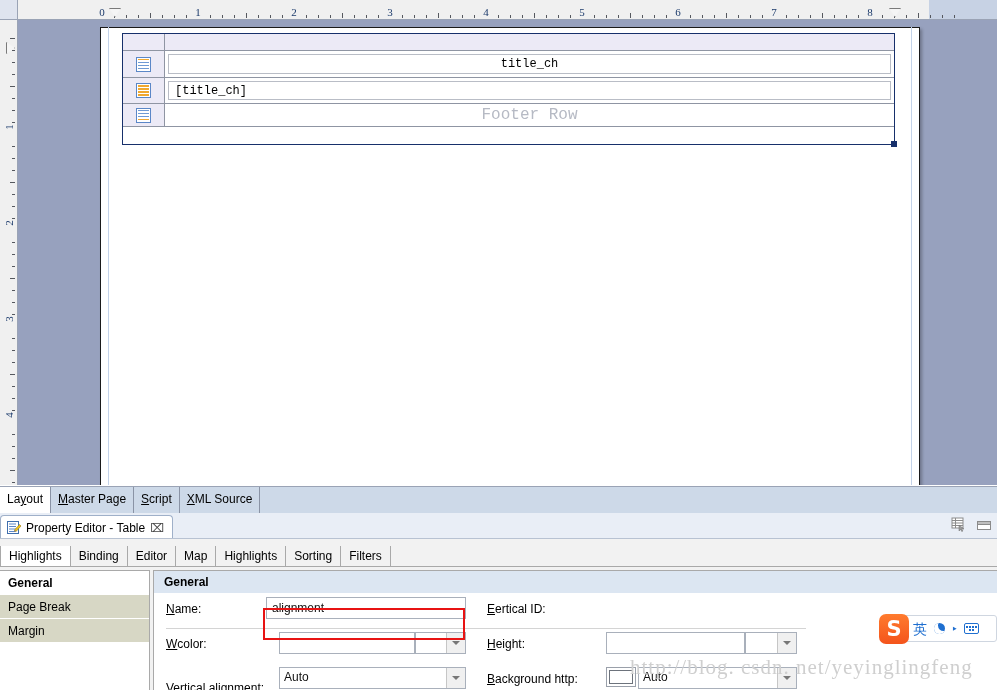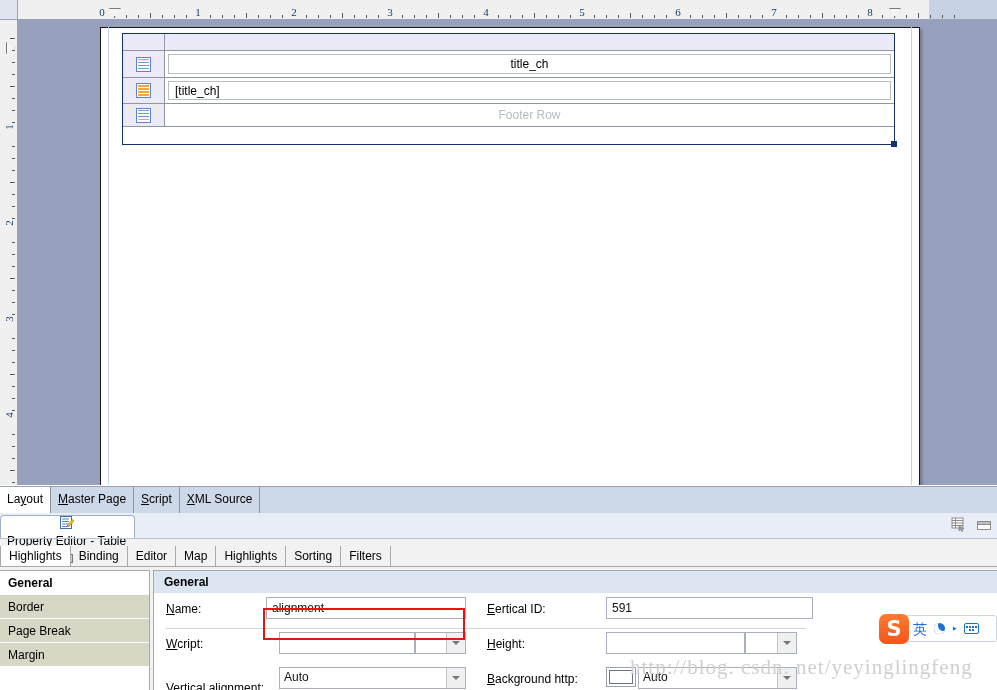--- a/index.html
+++ b/index.html
@@ -66,21 +66,21 @@
     background:#ffffff;border:1px solid #1a1a1a;box-sizing:border-box;
     box-shadow:2px 2px 3px rgba(0,0,0,.28);
   }
   #page-margin-guide{
     position:absolute;left:90px;top:7px;width:804px;height:465px;
     border-left:1px solid #c3d2e8;border-right:1px solid #c3d2e8;
     box-sizing:border-box;pointer-events:none;
   }
   
   #table-widget{
-    position:absolute;left:104px;top:13px;width:773px;height:112px;
+    position:absolute;left:104px;top:13px;width:773px;height:112px;font-family:Liberation Mono, monospace;
   }
   #table-select-border{
     position:absolute;left:104px;top:13px;width:773px;height:112px;
     border:1px solid #17306b;box-sizing:border-box;pointer-events:none;
   }
   .resize-handle{
     position:absolute;width:6px;height:6px;background:#17306b;
   }
   .colhdr-band{
     position:absolute;left:42px;top:0;right:0;height:18px;
@@ -108,21 +108,21 @@
     border:1px solid #8f95a3;border-top:none;box-sizing:border-box;background:#fff;
   }
   .cell{
     position:absolute;left:3px;right:3px;top:3px;bottom:3px;
     border:1px solid #b9bdc6;box-sizing:border-box;background:#fff;
     display:flex;align-items:center;
     padding:0 6px;font-size:12px;
   }
   .cell.center{justify-content:center;}
   .cell.footer{
-    border:none;color:#b6bac4;justify-content:center;font-size:12px;
+    border:none;color:#b6bac4;justify-content:center;font-size:16px;
   }
   
   #editor-tabs{
     position:absolute;left:0;top:486px;width:997px;height:27px;
     background:#cdd9e8;border-top:1px solid #9aa3b5;box-sizing:border-box;
   }
   #editor-tabs .tabs-inner{position:absolute;left:0;top:0;display:flex;height:26px;}
   #editor-tabs .etab{
     height:26px;line-height:25px;padding:0 7px;font-size:12px;color:#000;
     border-right:1px solid #8a93a5;box-sizing:border-box;white-space:nowrap;
@@ -137,21 +137,21 @@
     background:#f2f2f2;
   }
   #pv-titlebar{
     position:absolute;left:0;top:0;width:997px;height:26px;
     background:#e9eef6;
   }
   #pv-tab{
     position:absolute;left:0;top:2px;height:24px;padding:0 8px 0 6px;
     background:#ffffff;border:1px solid #9fb0c9;border-bottom:none;
     border-radius:4px 4px 0 0;box-sizing:border-box;
-    display:flex;align-items:center;gap:5px;font-size:12px;white-space:nowrap;flex-direction:column;
+    display:flex;align-items:center;gap:5px;font-size:12px;white-space:nowrap;
   }
   .pv-tab-icon{
     width:14px;height:13px;position:relative;flex:0 0 auto;
   }
   #pv-close{font-size:12px;color:#444;line-height:1;}
   #pv-toolicons{
     position:absolute;right:6px;top:4px;display:flex;gap:11px;align-items:center;
   }
   #pv-sep{
     position:absolute;left:0;top:25px;width:997px;height:1px;background:#b8c2d2;
@@ -496,43 +496,41 @@
       <div class="ptab"><span>Editor</span></div>
       <div class="ptab"><span>Map</span></div>
       <div class="ptab"><span>Highlights</span></div>
       <div class="ptab"><span>Sorting</span></div>
       <div class="ptab"><span>Filters</span></div>
     </div>
   <div id="prop-tabs-underline"></div>
 
   <div id="cat-list">
       <div class="cat sel"><span>General</span></div>
-      <div class="cat norm"><span>Border</span></div>
       <div class="cat norm"><span>Page Break</span></div>
       <div class="cat norm"><span>Margin</span></div>
     </div>
 
   <div id="prop-pane">
     <div id="pane-header">General</div>
 
     <div class="frow" style="top:26px;">
       <span class="flabel" style="left:12px;top:1px;">
         <span class="u">N</span><span>ame:</span>
       </span>
       <span class="finput" style="left:112px;top:0;width:200px;">alignment</span>
       <span class="flabel" style="left:333px;top:1px;">
         <span class="u">E</span><span>ertical ID:</span>
       </span>
-      <span class="finput" style="left:452px;top:0;width:207px;">591</span>
       <span class="hrule" style="left:12px;top:31px;width:640px;"></span>
     </div>
 
     <div class="frow" style="top:61px;">
       <span class="flabel" style="left:12px;top:1px;">
-        <span class="u">W</span><span>cript:</span>
+        <span class="u">W</span><span>color:</span>
       </span>
       <span class="finput" style="left:125px;top:0;width:136px;"></span>
       <span class="fcombo" style="left:261px;top:0;width:51px;">
         <span class="btn">
             <span class="caret"></span>
           </span>
       </span>
       <span class="flabel" style="left:333px;top:1px;">
         <span class="u">H</span><span>eight:</span>
       </span>

